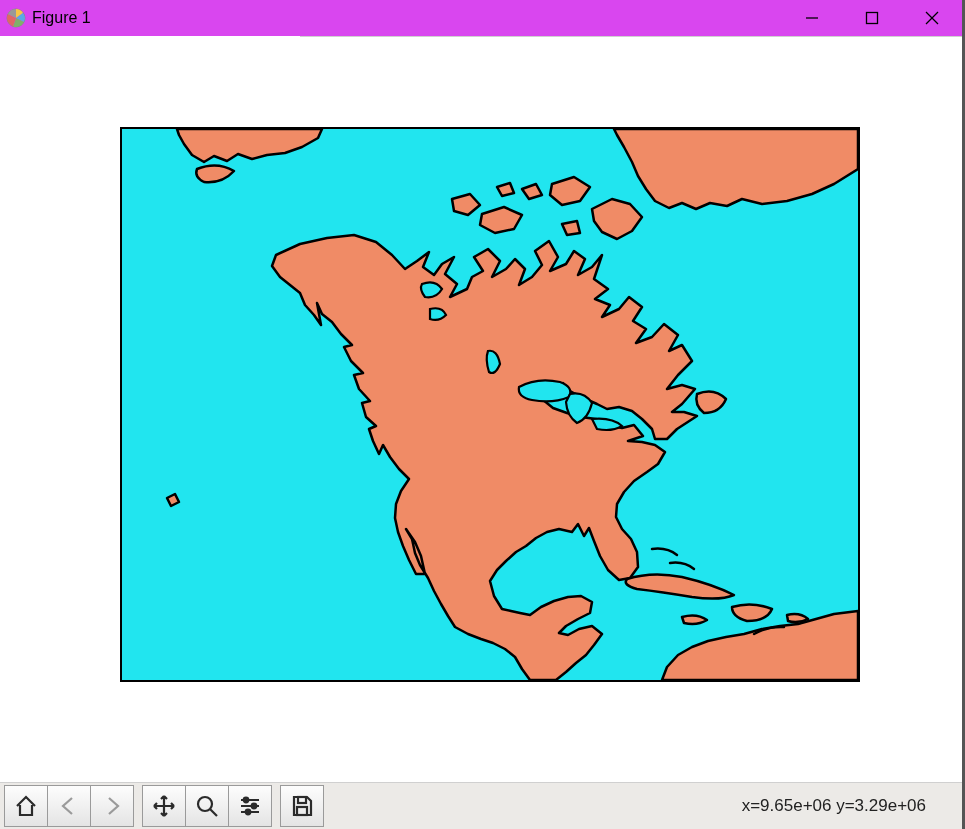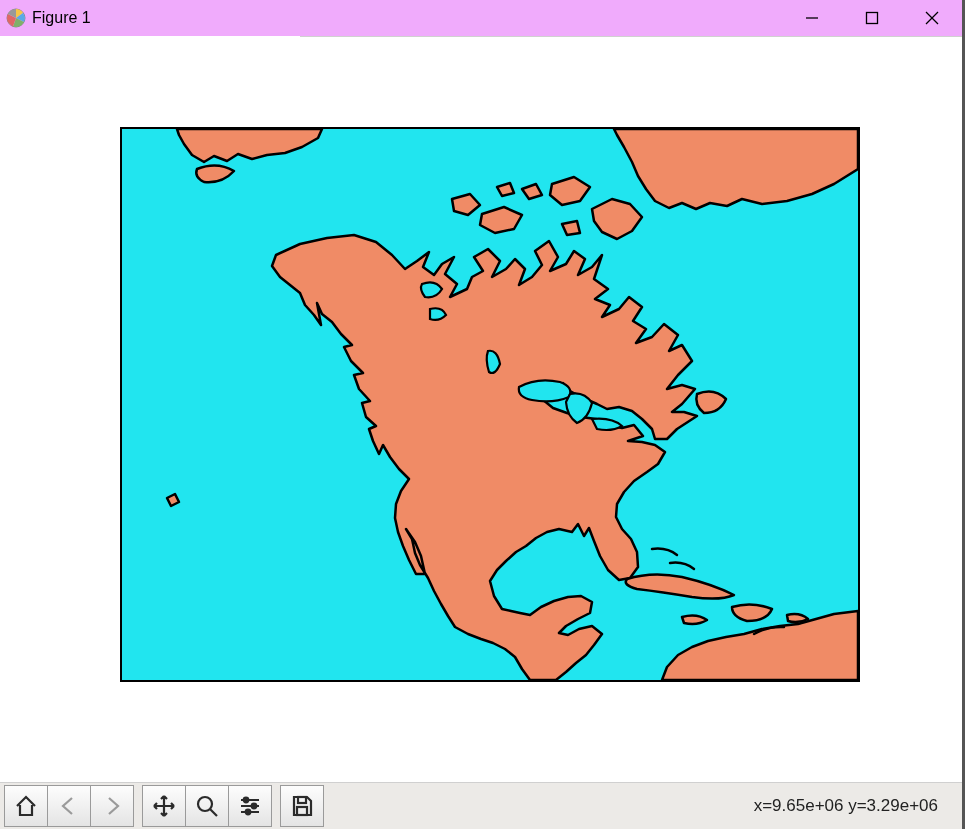--- a/index.html
+++ b/index.html
@@ -1,36 +1,36 @@
 <!DOCTYPE html>
 <html><head>
 <meta charset="utf-8">
 <style>
   html,body{margin:0;padding:0;width:965px;height:829px;font-family:"Segoe UI",Arial,sans-serif;font-size:15px;color:#000;background:#fff;overflow:hidden;}
   .window{display:flex;flex-direction:column;width:965px;height:829px;border-right:3px solid #555;box-sizing:border-box;}
-  .titlebar{display:flex;align-items:center;height:36px;padding-left:6px;background:#f0abfc;}
+  .titlebar{display:flex;align-items:center;height:36px;padding-left:6px;background:#d946ef;}
   .app-icon{width:20px;height:20px;margin-right:6px;display:flex;align-items:center;justify-content:center;}
   .app-icon svg{width:20px;height:20px;}
   .title-text{font-size:16px;}
   .titlebar-buttons{margin-left:auto;display:flex;}
   .tbtn{width:60px;height:36px;display:flex;align-items:center;justify-content:center;}
   .tbtn svg{width:14px;height:14px;stroke:#000;fill:none;stroke-width:1.3;}
   .sep-line{height:1px;background:#d0d0d0;margin-left:300px;}
   .canvas-area{flex:1;position:relative;background:#fff;}
   .plot-frame{position:absolute;left:120px;top:90px;width:740px;height:555px;background:#21e5ef;border:2px solid #000;box-sizing:border-box;overflow:hidden;}
   .plot-frame svg{width:100%;height:100%;display:block;}
   .land{fill:#f08b66;stroke:#000;stroke-width:2.5;stroke-linejoin:round;}
   .openland{fill:none;stroke:#000;stroke-width:2.5;stroke-linejoin:round;stroke-linecap:round;}
   .toolbar{height:46px;background:#eceae7;display:flex;align-items:center;padding:0 4px;border-top:1px solid #d0d0d0;}
   .tgrp{display:flex;margin-right:8px;}
   .tb{width:42px;height:40px;border:1px solid #9a9a9a;background:linear-gradient(#fdfdfd,#e4e4e4);display:flex;align-items:center;justify-content:center;}
   .tb + .tb{margin-left:-1px;}
   .tb svg{width:26px;height:26px;stroke:#2b2b2b;fill:none;stroke-width:2.2;}
   .tb.disabled svg{stroke:#9a9a9a;}
-  .status{margin-left:auto;margin-right:20px;font-size:17px;color:#222;text-align:center;}
+  .status{margin-left:auto;margin-right:32px;font-size:17px;color:#222;text-align:center;}
 </style>
 </head>
 <body>
 
 <div class="window">
 
   <div class="titlebar">
     <span class="app-icon">
       <svg viewBox="0 0 20 20">
         <circle cx="10" cy="10" r="9" fill="none" stroke="#888" stroke-width="1"></circle>

